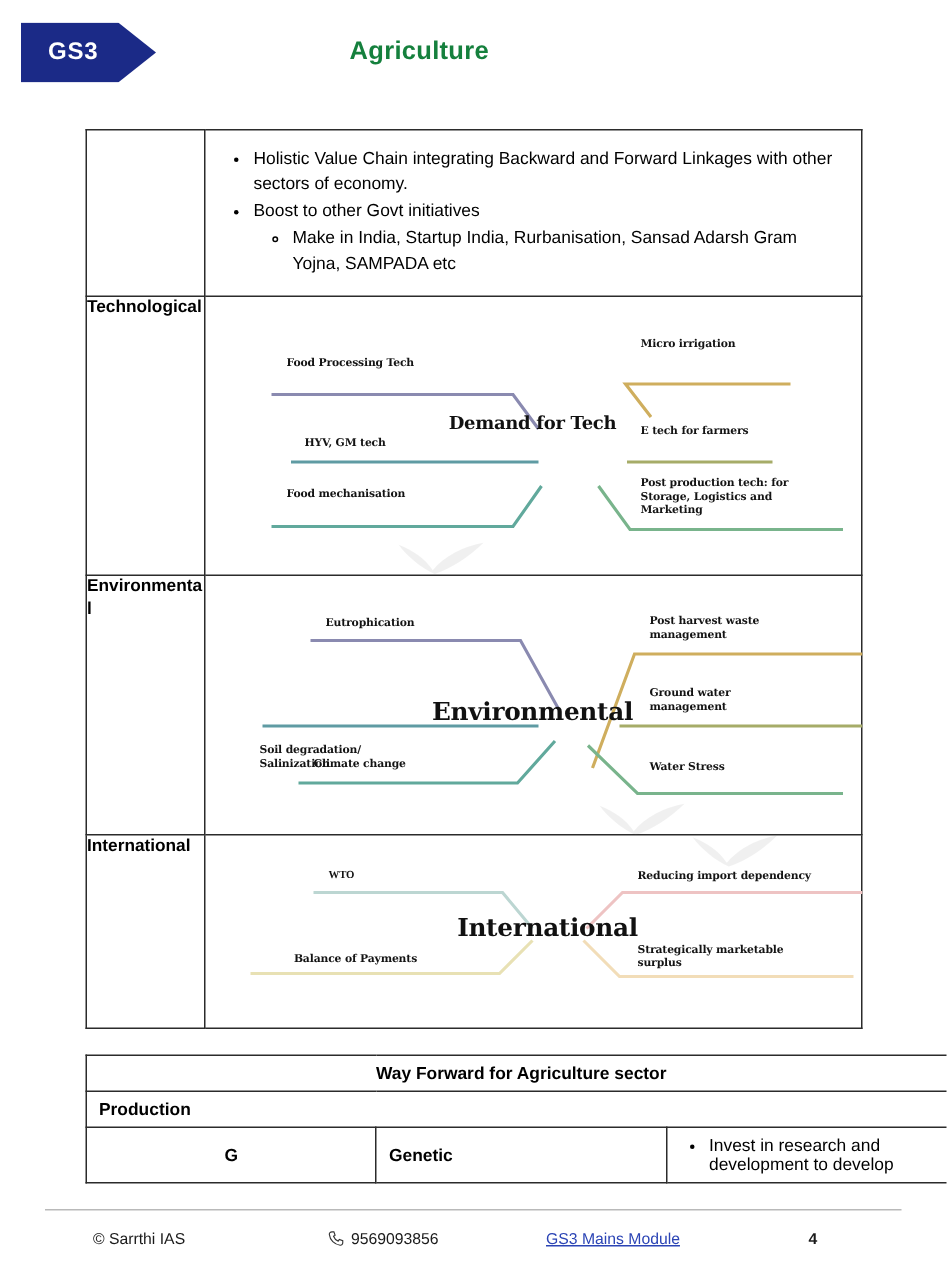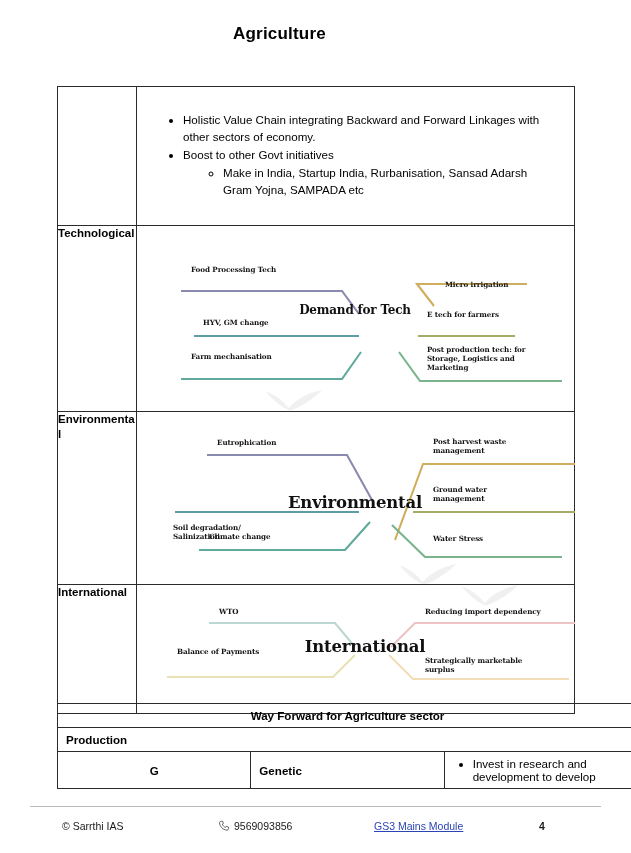--- a/index.html
+++ b/index.html
@@ -25,21 +25,21 @@
     font-size:16px;
     line-height:40px;
     padding-left:18px;
     box-sizing:border-box;
     letter-spacing:.5px;
     clip-path:polygon(0 0, 72% 0, 100% 50%, 72% 100%, 0 100%);
   }
   .page-title{
     position:absolute;left:0;top:24px;width:559px;
     text-align:center;
-    font-size:17px;font-weight:bold;color:#000000;
+    font-size:17px;font-weight:bold;color:#15803d;
     letter-spacing:.2px;
   }
   .brand{
     position:absolute;right:14px;top:18px;
     display:flex;align-items:center;gap:7px;
   }
   .brand-mark{width:30px;height:30px;display:block;}
   .brand-text{font-size:16.5px;font-weight:bold;letter-spacing:.3px;white-space:nowrap;}
   .brand-text .b1{color:#1b3a6b;}
   .brand-text .b2{color:#f2a30f;}
@@ -63,21 +63,21 @@
     font-weight:bold;
     line-height:1.32;
     color:#000;
     word-break:break-all;
   }
   .bullets{
     padding:9px 12px 10px 10px;
     font-size:11.6px;
     line-height:1.46;
   }
-  .bullets ul{margin:16px;padding:0 0 0 20px;list-style:disc;}
+  .bullets ul{margin:2px;padding:0 0 0 20px;list-style:disc;}
   .bullets ul ul{list-style:circle;padding-left:24px;margin-top:1px;}
   .bullets li{margin:0 0 1px 0;}
 
   
   .diagram{position:relative;width:100%;height:100%;}
   .diagram svg{display:block;}
   .center-word{
     position:absolute;
     text-align:center;
     font-family:"DejaVu Serif",serif;
@@ -129,27 +129,28 @@
   .footer-rule{
     position:absolute;left:30px;top:806px;width:571px;height:1px;
     background:#b9b9b9;
   }
   .footer{
     position:absolute;left:0;top:818px;width:631px;height:24px;
     font-size:10.5px;color:#1a1a1a;
   }
   .f-copy{position:absolute;left:62px;top:2px;}
   .f-phone{position:absolute;left:218px;top:2px;display:flex;align-items:center;gap:4px;}
-  .f-link{position:absolute;left:374px;top:2px;color:#2b44b5;text-decoration:underline;}
+  .f-link{position:absolute;left:364px;top:2px;color:#2b44b5;text-decoration:underline;}
   .f-page{position:absolute;left:539px;top:2px;font-weight:bold;}
 </style>
 </head>
 <body>
 
 <div class="header">
+  <div class="gs-badge">GS3</div>
   <div class="page-title">Agriculture</div>
 </div>
 
 <table class="main-table">
 
   <tbody>
       <tr>
     <td class="cat-cell"></td>
     <td>
       <div class="bullets">
@@ -172,23 +173,23 @@
         <svg width="438" height="185" viewBox="0 0 438 185">
           <path d="M44 65 L205 65 L222 88" fill="none" stroke="#8a8ab0" stroke-width="2.1"></path>
           <path d="M57 110 L222 110" fill="none" stroke="#5f9ba3" stroke-width="2.1"></path>
           <path d="M44 153 L205 153 L224 126" fill="none" stroke="#61a99c" stroke-width="2.1"></path>
           <path d="M297 80 L280 58 L390 58" fill="none" stroke="#cfae5e" stroke-width="2.1"></path>
           <path d="M281 110 L378 110" fill="none" stroke="#a6ac68" stroke-width="2.1"></path>
           <path d="M262 126 L283 155 L425 155" fill="none" stroke="#79b48c" stroke-width="2.1"></path>
         </svg>
         <div class="center-word" style="left:148px;top:78px;width:140px;font-size:12px;">Demand for Tech</div>
         <div class="dlabel" style="left:54px;top:39px;width:100px;">Food Processing Tech</div>
-        <div class="dlabel" style="left:66px;top:92px;width:110px;">HYV, GM change</div>
-        <div class="dlabel" style="left:54px;top:126px;width:90px;">Farm mechanisation</div>
-        <div class="dlabel" style="left:290px;top:54px;width:110px;margin-left:18px;">Micro irrigation</div>
+        <div class="dlabel" style="left:66px;top:92px;width:110px;">HYV, GM tech</div>
+        <div class="dlabel" style="left:54px;top:126px;width:90px;">Food mechanisation</div>
+        <div class="dlabel" style="left:290px;top:26px;width:110px;">Micro irrigation</div>
         <div class="dlabel" style="left:290px;top:84px;width:80px;">E tech for farmers</div>
         <div class="dlabel" style="left:290px;top:119px;width:130px;">Post production tech: for Storage, Logistics and Marketing</div>
         <svg class="wm" style="left:124px;top:160px;" viewBox="0 0 100 40">
           <path d="M5 8 C20 14 32 22 40 34 C52 20 70 10 92 6 C78 20 60 32 42 38 C28 32 14 20 5 8 Z" fill="#777"></path>
         </svg>
       </div>
     </td>
   </tr>
 
   <tr>
@@ -221,22 +222,22 @@
     <td class="cat-cell">International</td>
     <td>
       <div class="diagram" style="height:128px;">
         <svg width="438" height="128" viewBox="0 0 438 128">
           <path d="M72 38 L198 38 L218 62" fill="none" stroke="#bcd6d2" stroke-width="2.1"></path>
           <path d="M30 92 L196 92 L218 70" fill="none" stroke="#e8e1b4" stroke-width="2.1"></path>
           <path d="M254 62 L278 38 L438 38" fill="none" stroke="#eec3c3" stroke-width="2.1"></path>
           <path d="M252 70 L276 94 L432 94" fill="none" stroke="#f2ddb8" stroke-width="2.1"></path>
         </svg>
         <div class="center-word" style="left:148px;top:53px;width:160px;font-size:16.5px;">International</div>
-        <div class="dlabel" style="left:82px;top:22px;width:60px;">WTO</div>
-        <div class="dlabel" style="left:40px;top:62px;width:120px;">Balance of Payments</div>
+        <div class="dlabel" style="left:82px;top:22px;width:60px;font-family:Liberation Serif, serif;">WTO</div>
+        <div class="dlabel" style="left:40px;top:77px;width:120px;text-align:center;">Balance of Payments</div>
         <div class="dlabel" style="left:288px;top:22px;width:140px;">Reducing import dependency</div>
         <div class="dlabel" style="left:288px;top:71px;width:115px;">Strategically marketable surplus</div>
         <svg class="wm" style="left:320px;top:-4px;" viewBox="0 0 100 40">
           <path d="M5 8 C20 14 32 22 40 34 C52 20 70 10 92 6 C78 20 60 32 42 38 C28 32 14 20 5 8 Z" fill="#777"></path>
         </svg>
       </div>
     </td>
   </tr>
 </tbody>
   </table>

